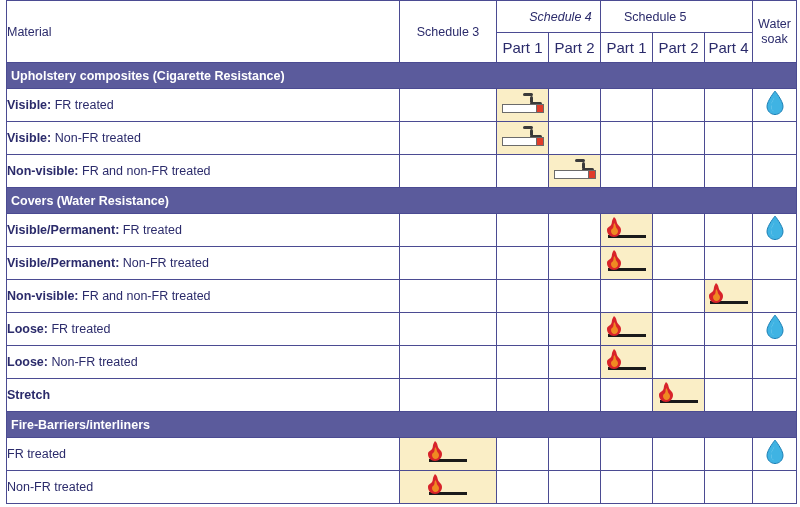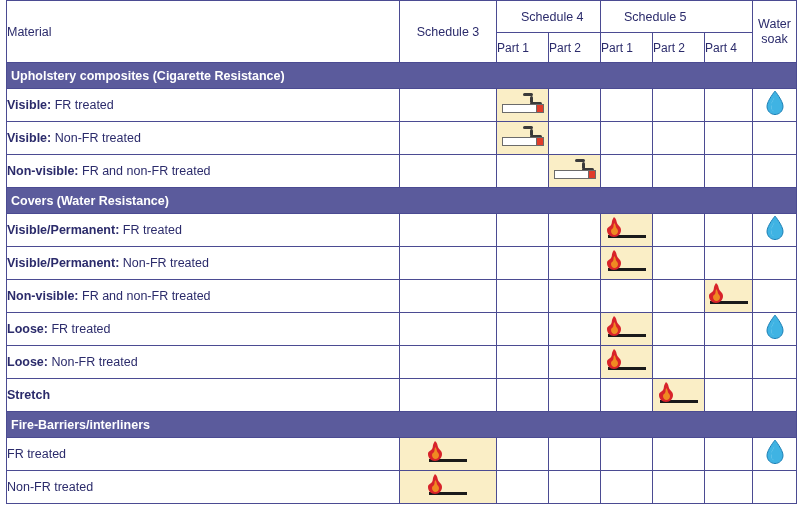--- a/index.html
+++ b/index.html
@@ -40,23 +40,23 @@
     height: 30px;
   }
   .hdr-label {
     font-size: 12.5px;
     color: #2b2b6b;
     text-align: center;
     padding: 2px 4px;
     font-weight: bold;
   }
   .hdr-sub {
-    font-size: 12px;
+    font-size: 15px;
     color: #2b2b6b;
-    text-align: left;
+    text-align: center;
     padding: 2px 2px;
   }
   .material-head {
     text-align: left;
     padding-left: 8px;
     font-size: 12.5px;
     vertical-align: bottom;
     padding-bottom: 6px;
   }
   .watersoak-head {
@@ -186,21 +186,21 @@
       <col style="width:52px">
       <col style="width:52px">
       <col style="width:52px">
       <col style="width:48px">
       <col style="width:44px">
     </colgroup>
     <thead>
       <tr class="hdr-top">
         <td rowspan="2" class="material-head">Material</td>
         <td rowspan="2" class="hdr-label">Schedule 3</td>
-        <td colspan="2" class="hdr-label" style="text-align:left;padding-left:24px;">Schedule 4</td>
+        <td colspan="2" class="hdr-label" style="text-align:center;padding-left:24px;font-style:italic;">Schedule 4</td>
         <td colspan="3" class="hdr-label" style="text-align:left;padding-left:23px;">Schedule 5</td>
         <td rowspan="2" class="watersoak-head">
           <span>Water</span><br>
           <span>soak</span>
         </td>
       </tr>
       <tr class="hdr-bot">
         <td class="hdr-sub">Part 1</td>
         <td class="hdr-sub nb-left">Part 2</td>
         <td class="hdr-sub">Part 1</td>

